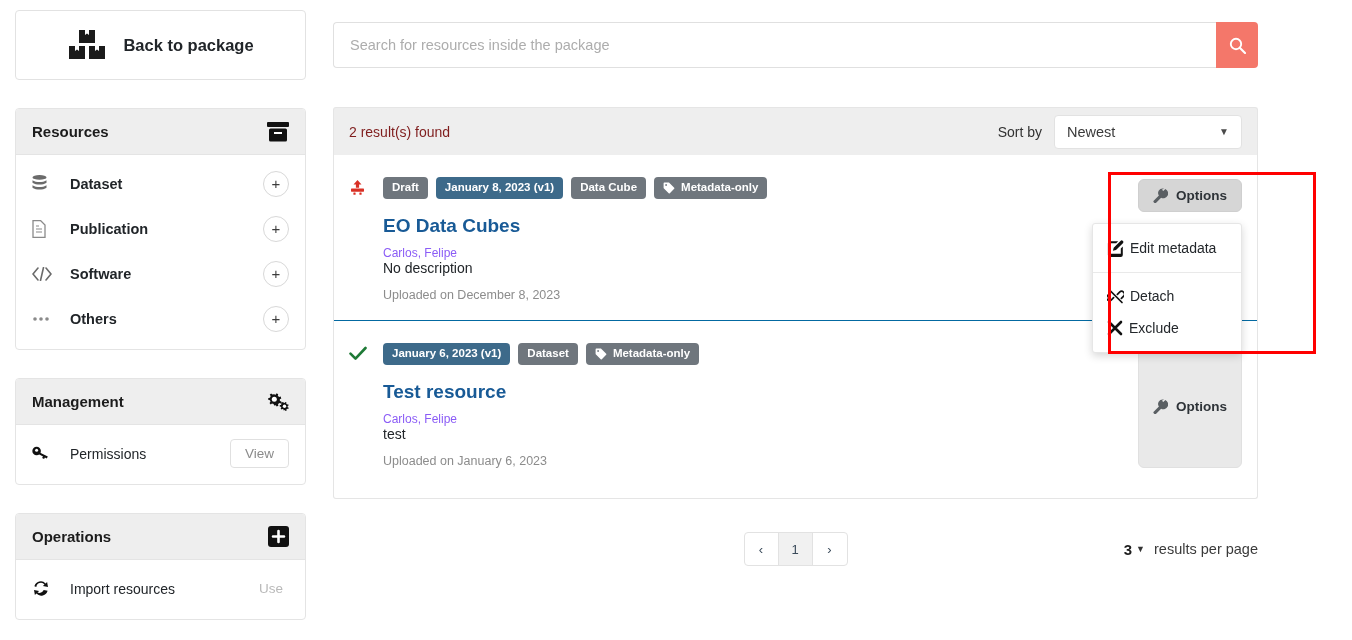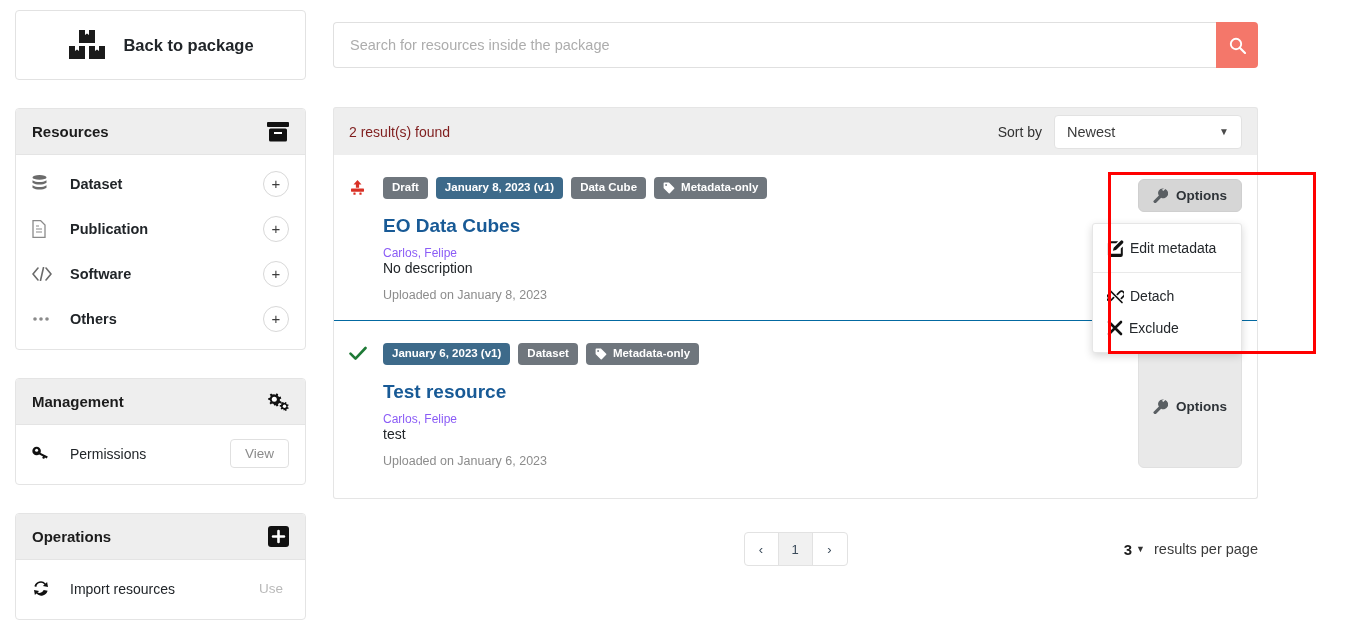--- a/index.html
+++ b/index.html
@@ -355,21 +355,21 @@
                   <path d="M.6 5.6V1.2c0-.4.3-.7.7-.7h4.4c.2 0 .4 0 .5.2l5 5c.3.3.3.8 0 1.1l-4.4 4.4a.8.8 0 01-1.1 0l-5-5a.7.7 0 01-.1-.6z" fill="#fff"></path>
                   <circle cx="3.1" cy="3" r=".9" fill="#6f767d"></circle>
                 </svg>
               </span>
               <span>Metadata-only</span>
             </span>
           </div>
           <a class="result-title">EO Data Cubes</a>
           <div class="result-authors">Carlos, Felipe</div>
           <div class="result-desc">No description</div>
-          <div class="result-uploaded">Uploaded on January 8, 2023</div>
+          <div class="result-uploaded">Uploaded on December 8, 2023</div>
         </div>
         <div class="options-col">
           <div style="position:relative;">
             <button class="options-btn active">
               <span>
                 <svg width="15" height="15" viewBox="0 0 15 15">
                   <path d="M9.9.4a4.6 4.6 0 00-4 7.2L.7 12.8a1 1 0 000 1.4l.8.8a1 1 0 001.4 0l5.2-5.2A4.6 4.6 0 1012.4 1l-2.1 2.1-1.4-1.4L11 .5z" fill="#5a5f63"></path>
                 </svg>
               </span>
               <span>Options</span>

